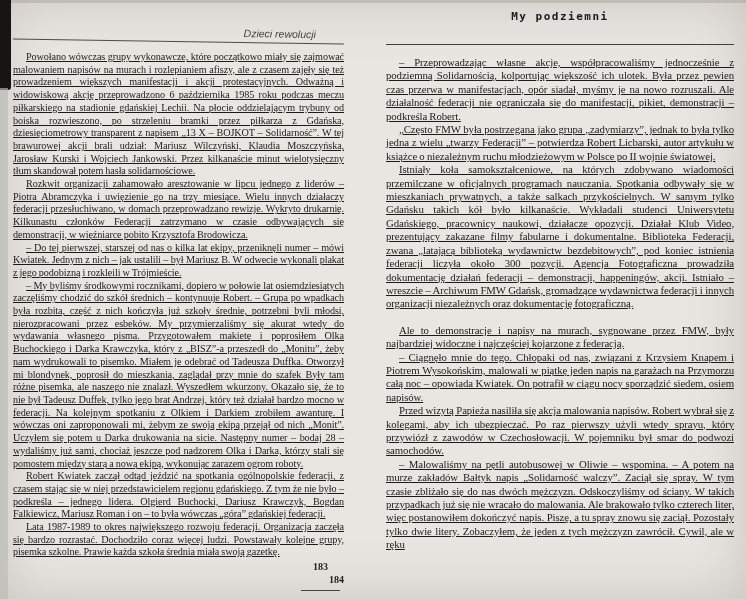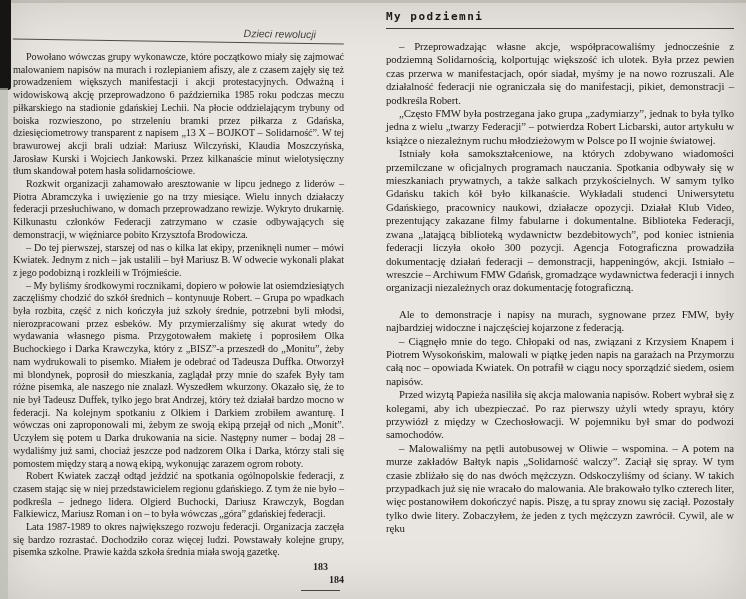--- a/index.html
+++ b/index.html
@@ -34,43 +34,44 @@
   }
   .lp-header-text{
     font-family:"Liberation Sans","DejaVu Sans",sans-serif;
     font-style:italic;
     font-size:10.5px;
     color:#454341;
     padding-right:28px;
   }
   .rp-header{
     margin-top:6px;
-    padding-bottom:4px;
+    padding-bottom:20px;
     border-bottom:1.8px solid #403e3b;
+    text-align:center;
   }
   .rp-header-text{
     font-family:"DejaVu Sans Mono","Liberation Mono",monospace;
     font-weight:bold;
     font-size:11px;
     letter-spacing:1.5px;
     color:#1b1a18;
   }
 
   
   .lp-body{margin-top:9px;}
   .rp-body{margin-top:11px;}
   .lp-body p,.rp-body p{
     margin:0;
     text-align:justify;
     hyphens:none;
     word-spacing:-0.3px;
   }
   .lp-body p{font-size:10.2px;line-height:12.7px;letter-spacing:-0.1px;}
   .rp-body p{font-size:10.8px;line-height:13.4px;letter-spacing:-0.1px;}
-  .ind{text-indent:13px;}
+  .ind{text-indent:13px;text-decoration:underline;}
   .gap{margin-top:13px !important;}
 
   
   .pagenum{
     position:absolute;
     font-family:"Liberation Serif","DejaVu Serif",serif;
     font-weight:bold;
     font-size:10px;
     text-align:center;
     border-bottom:1.6px solid #45433f;
@@ -106,21 +107,21 @@
   <div class="page page-right">
     <div class="rp-header">
       <span class="rp-header-text">My podziemni</span>
     </div>
     <div class="rp-body">
       <p class="ind">– Przeprowadzając własne akcje, współpracowaliśmy jednocześnie z podziemną Solidarnością, kolportując większość ich ulotek. Była przez pewien czas przerwa w manifestacjach, opór siadał, myśmy je na nowo rozruszali. Ale działalność federacji nie ograniczała się do manifestacji, pikiet, demonstracji – podkreśla Robert.</p>
       <p class="ind">„Często FMW była postrzegana jako grupa „zadymiarzy”, jednak to była tylko jedna z wielu „twarzy Federacji” – potwierdza Robert Licbarski, autor artykułu w książce o niezależnym ruchu młodzieżowym w Polsce po II wojnie światowej.</p>
       <p class="ind">Istniały koła samokształceniowe, na których zdobywano wiadomości przemilczane w oficjalnych programach nauczania. Spotkania odbywały się w mieszkaniach prywatnych, a także salkach przykościelnych. W samym tylko Gdańsku takich kół było kilkanaście. Wykładali studenci Uniwersytetu Gdańskiego, pracownicy naukowi, działacze opozycji. Działał Klub Video, prezentujący zakazane filmy fabularne i dokumentalne. Biblioteka Federacji, zwana „latającą biblioteką wydawnictw bezdebitowych”, pod koniec istnienia federacji liczyła około 300 pozycji. Agencja Fotograficzna prowadziła dokumentację działań federacji – demonstracji, happeningów, akcji. Istniało – wreszcie – Archiwum FMW Gdańsk, gromadzące wydawnictwa federacji i innych organizacji niezależnych oraz dokumentację fotograficzną.</p>
       <p class="ind gap">Ale to demonstracje i napisy na murach, sygnowane przez FMW, były najbardziej widoczne i najczęściej kojarzone z federacją.</p>
       <p class="ind">– Ciągnęło mnie do tego. Chłopaki od nas, związani z Krzysiem Knapem i Piotrem Wysokońskim, malowali w piątkę jeden napis na garażach na Przymorzu całą noc – opowiada Kwiatek. On potrafił w ciągu nocy sporządzić siedem, osiem napisów.</p>
-      <p class="ind">Przed wizytą Papieża nasiliła się akcja malowania napisów. Robert wybrał się z kolegami, aby ich ubezpieczać. Po raz pierwszy użyli wtedy sprayu, który przywiózł z między w Czechosłowacji. W pojemniku był smar do podwozi samochodów.</p>
+      <p class="ind">Przed wizytą Papieża nasiliła się akcja malowania napisów. Robert wybrał się z kolegami, aby ich ubezpieczać. Po raz pierwszy użyli wtedy sprayu, który przywiózł z zawodów w Czechosłowacji. W pojemniku był smar do podwozi samochodów.</p>
       <p class="ind">– Malowaliśmy na pętli autobusowej w Oliwie – wspomina. – A potem na murze zakładów Bałtyk napis „Solidarność walczy”. Zaciął się spray. W tym czasie zbliżało się do nas dwóch mężczyzn. Odskoczyliśmy od ściany. W takich przypadkach już się nie wracało do malowania. Ale brakowało tylko czterech liter, więc postanowiłem dokończyć napis. Piszę, a tu spray znowu się zaciął. Pozostały tylko dwie litery. Zobaczyłem, że jeden z tych mężczyzn zawrócił. Cywil, ale w ręku</p>
     </div>
   </div>
 
   <div class="pagenum pn-left">183</div>
   <div class="pagenum pn-right">184</div>
 
 </div>
 
 </body></html>

